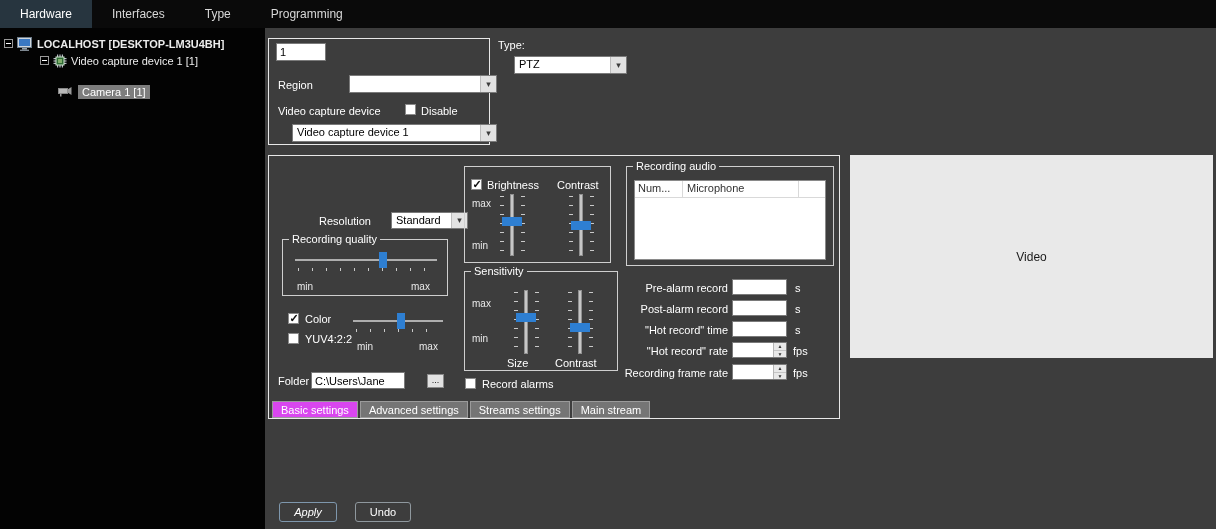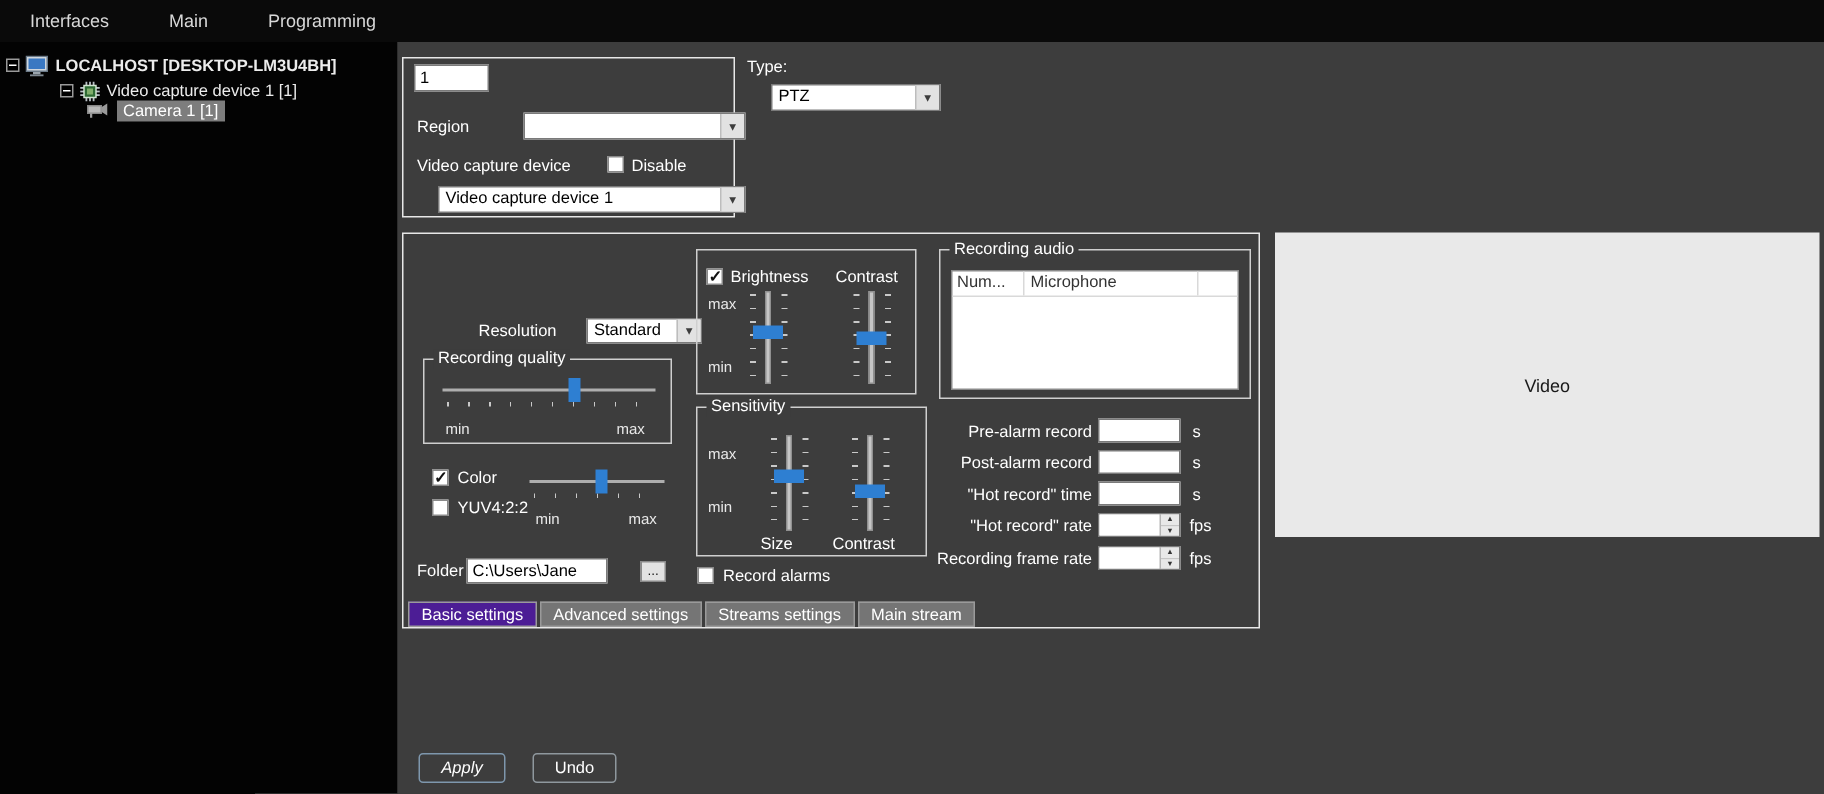--- a/index.html
+++ b/index.html
@@ -83,43 +83,44 @@
   .at-header { display:flex; height:17px; border-bottom:1px solid #d9d9d9; font-size:11px; color:#333; }
   .at-c1 { width:48px; border-right:1px solid #d9d9d9; padding:1px 3px; overflow:hidden; white-space:nowrap; }
   .at-c2 { width:116px; border-right:1px solid #d9d9d9; padding:1px 4px; overflow:hidden; white-space:nowrap; }
   .at-c3 { flex:1; }
 
   
   .settings-tabs { position:absolute; display:flex; }
   .stab { height:17px; border:1px solid #9a9a9a; background:#757575; color:#fff;
     font-size:11px; display:flex; align-items:center; padding:0 8px; margin-right:2px;
     cursor:pointer; white-space:nowrap; }
-  .stab.active { background:#4c1d95; }
+  .stab.active { background:#d946ef; }
 
   
   .video-panel { position:absolute; left:585px; top:127px; width:363px; height:203px;
     background:#e9e9e9; display:flex; align-items:center; justify-content:center; }
   .video-label { font-size:12px; color:#1a1a1a; }
 
   
   .btn { position:absolute; height:20px; border:1px solid #8f989e; border-radius:3px;
     background:#3d3d3d; color:#fff; font-size:11px; display:flex; align-items:center;
     justify-content:center; cursor:pointer; }
   .btn.primary { border-color:#7e97ad;font-style:italic; }
 
   .browse-btn { position:absolute; width:17px; height:14px; background:#e2e2e2;
     border:1px solid #8a8a8a; color:#111; font-size:9px; line-height:11px;
     text-align:center; cursor:pointer; }
 </style>
 </head>
 <body>
 
 <div class="topbar">
+  <div class="tab active">Hardware</div>
   <div class="tab">Interfaces</div>
-  <div class="tab">Main</div>
+  <div class="tab">Type</div>
   <div class="tab">Programming</div>
 </div>
 
 <div class="tree">
   <div class="tree-row" style="left:4px;top:7px;">
     <span class="expander"></span>
     <span class="ticon">
       <svg width="16" height="14" viewBox="0 0 16 14">
         <rect x="0.5" y="0.5" width="14" height="10" fill="#cfd6dd" stroke="#6b7a88"></rect>
         <rect x="2" y="2" width="11" height="7" fill="#3a78c2"></rect>
@@ -146,21 +147,21 @@
           <rect x="11" y="4" width="2.5" height="1.2"></rect>
             <rect x="11" y="6.4" width="2.5" height="1.2"></rect>
             <rect x="11" y="8.8" width="2.5" height="1.2"></rect>
         </g>
         <rect x="3" y="3" width="8" height="8" fill="#2e6b35" stroke="#cfe3cf"></rect>
         <rect x="5" y="5" width="4" height="4" fill="#7fae6b"></rect>
       </svg>
     </span>
     <span class="tlabel">Video capture device 1 [1]</span>
   </div>
-  <div class="tree-row" style="left:58px;top:37px;">
+  <div class="tree-row" style="left:58px;top:55px;">
     <span class="ticon">
       <svg width="16" height="11" viewBox="0 0 16 11">
         <rect x="0.5" y="2.5" width="9" height="5" fill="#b9b9b9" stroke="#888888"></rect>
         <polygon points="9.5,3.5 13.5,1 13.5,9 9.5,6.5" fill="#9a9a9a"></polygon>
         <rect x="2" y="7.5" width="1.5" height="3" fill="#9a9a9a"></rect>
       </svg>
     </span>
     <span class="tlabel selected">Camera 1 [1]</span>
   </div>
 </div>

